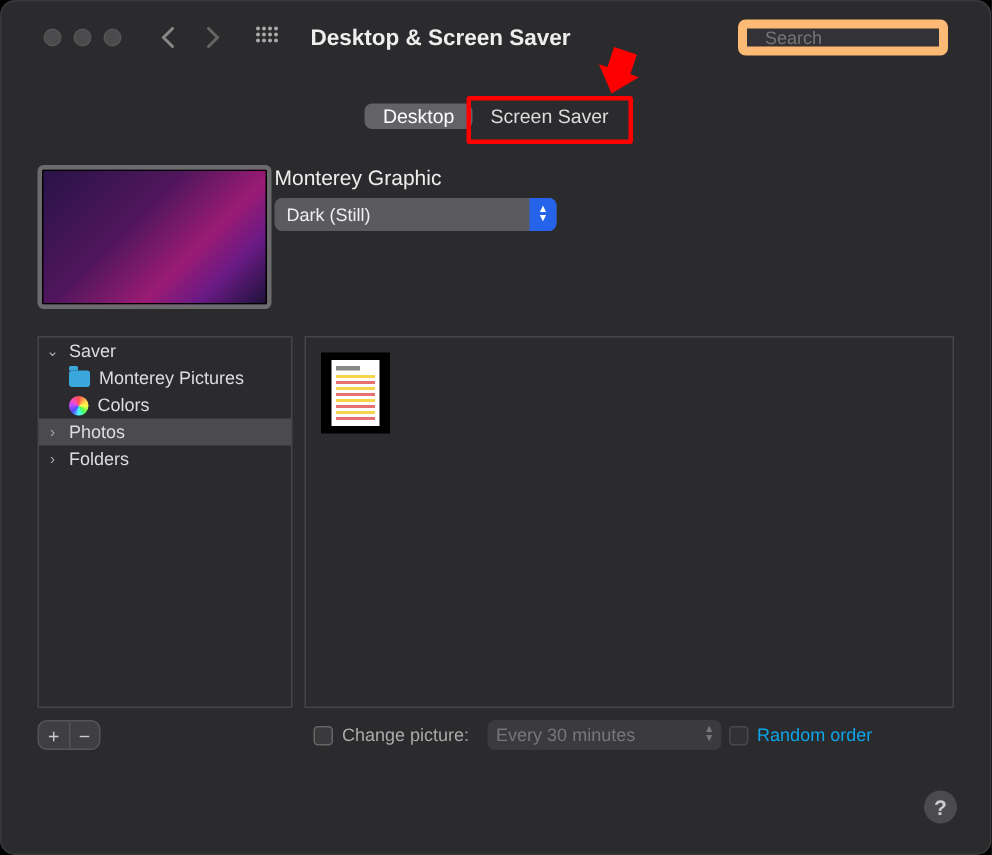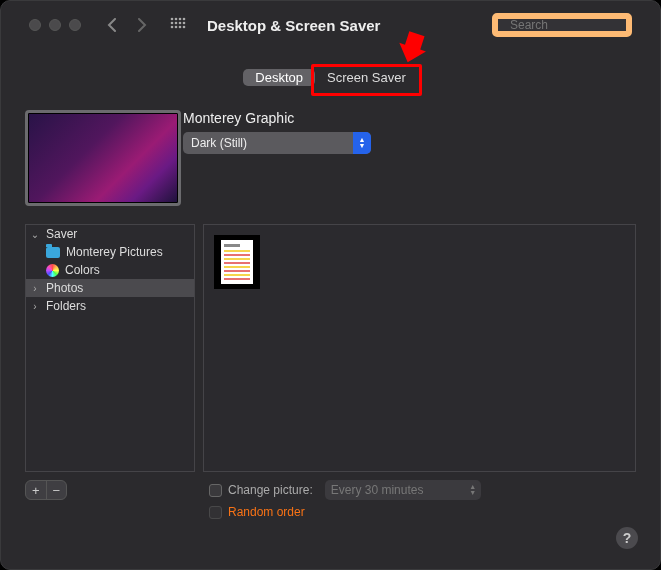--- a/index.html
+++ b/index.html
@@ -152,24 +152,24 @@
   .plus-minus {
     display:flex; border:1px solid #555; border-radius:6px; overflow:hidden;
     background:#3f3e42;
     width:42px; height:20px;
   }
   .plus-minus div {
     flex:1; display:flex; align-items:center; justify-content:center;
     font-size:13px; color:#ccc;
   }
   .plus-minus div:first-child { border-right:1px solid #555; }
-  .checks { margin-left: 134px; display:flex; flex-direction:column; gap:5px; }
+  .checks { margin-left: 134px; display:flex; gap:5px; }
   .check-row { display:flex; align-items:center; gap:6px; font-size:12px; color:#aaa; }
   .checkbox { width:13px; height:13px; border:1px solid #666; border-radius:3px; background:#3a393c; }
-  .check-row.dim { color:#f97316; }
+  .check-row.dim { color:#0ea5e9; }
   .select2 {
     width: 156px; height: 20px;
     background:#3b3a3e; border-radius:5px; display:flex; align-items:center;
     padding:0 6px; font-size:12px; color:#777; position:relative;
     margin-left:6px;
   }
   .select2-caps {
     position:absolute; right:0; top:0; bottom:0; width:16px;
     display:flex; flex-direction:column; align-items:center; justify-content:center;
     color:#777; font-size:7px; line-height:6px;

